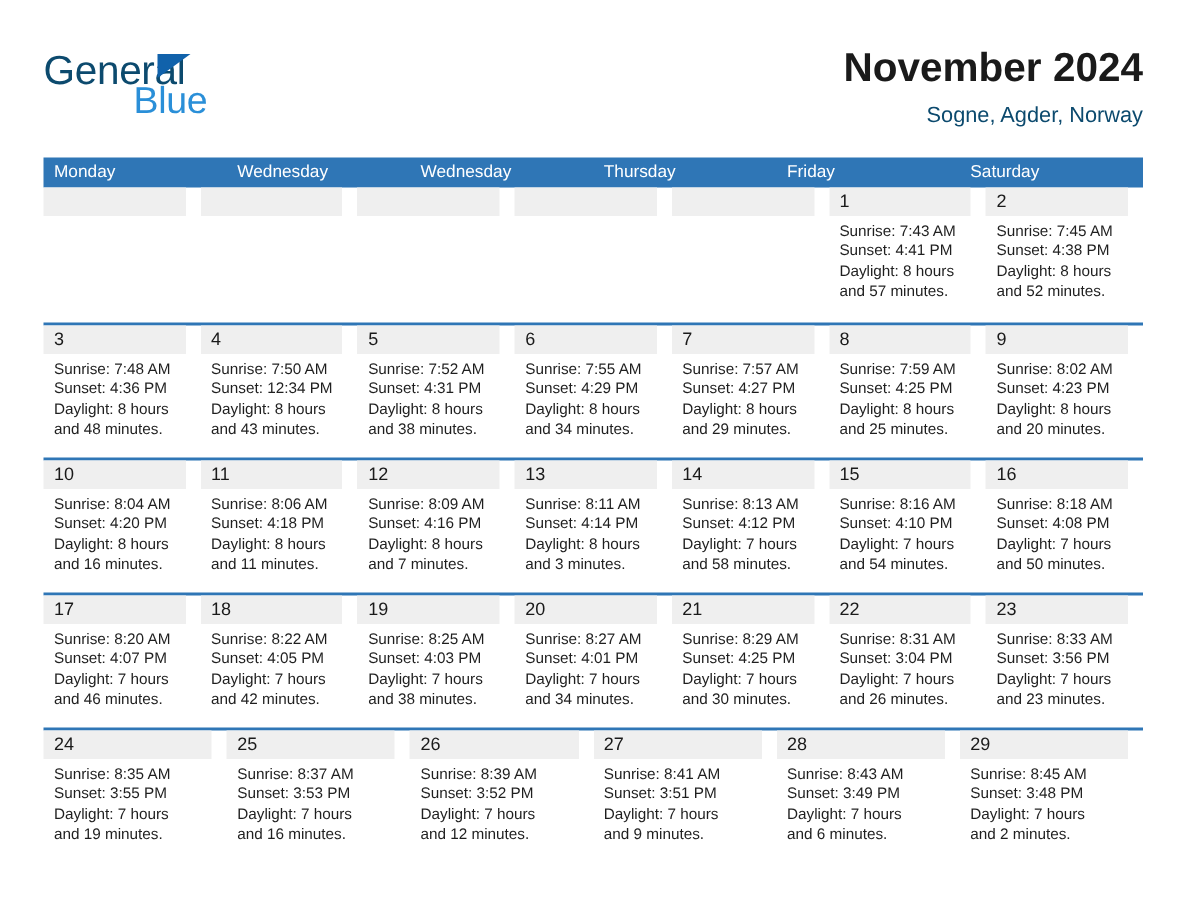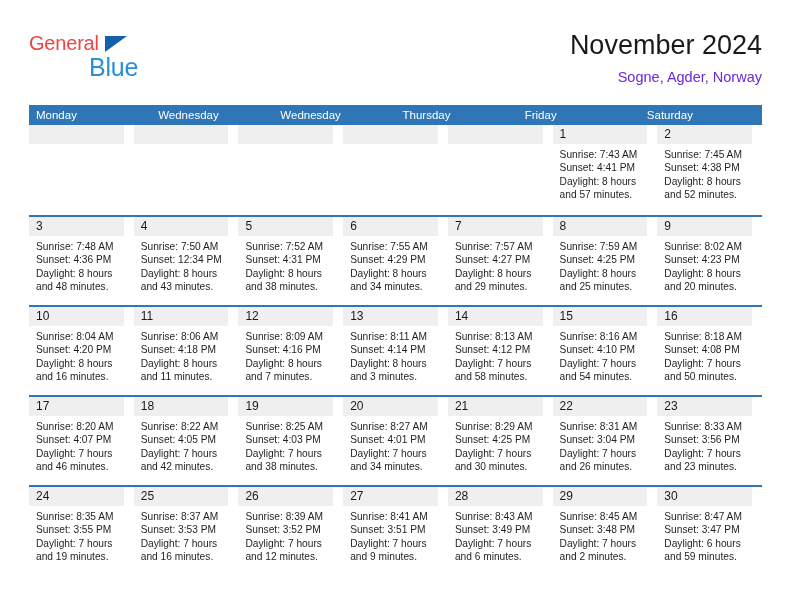--- a/index.html
+++ b/index.html
@@ -34,22 +34,22 @@
     position: absolute;
     left: 0;
     top: 4px;
     width: 150px;
     height: 52px;
   }
   .logo-general {
     position: absolute;
     left: 0;
     top: 0;
-    font-size: 20px;
-    color: #ef4444;
+    font-size: 27px;
+    color: #0c4a6e;
     letter-spacing: -0.2px;
     font-family: "Liberation Sans", sans-serif;
   }
   .logo-triangle {
     position: absolute;
     left: 76px;
     top: 4px;
     width: 0;
     height: 0;
     border-left: 22px solid #1162ab;
@@ -67,27 +67,27 @@
 
   .title-block {
     position: absolute;
     right: 0;
     top: 0;
     text-align: right;
   }
   .month-title {
     font-size: 27px;
     color: #1a1a1a;
-    font-weight: 400;
+    font-weight: 700;
     line-height: 34px;
     white-space: nowrap;
   }
   .location {
     font-size: 14.5px;
-    color: #6d28d9;
+    color: #0c4a6e;
     font-weight: 400;
     line-height: 22px;
     margin-top: 4px;
     white-space: nowrap;
   }
 
   
   .calendar {
     position: absolute;
     left: 29px;
@@ -526,28 +526,17 @@
             <div class="cell-inner">
               <div class="daynum">29</div>
               <div class="details">
                 <div>Sunrise: 8:45 AM</div>
                 <div>Sunset: 3:48 PM</div>
                 <div>Daylight: 7 hours</div>
                 <div>and 2 minutes.</div>
               </div>
             </div>
           </div>
-          <div class="cell">
-            <div class="cell-inner">
-              <div class="daynum">30</div>
-              <div class="details">
-                <div>Sunrise: 8:47 AM</div>
-                <div>Sunset: 3:47 PM</div>
-                <div>Daylight: 6 hours</div>
-                <div>and 59 minutes.</div>
-              </div>
-            </div>
-          </div>
         </div>
       </div>
   </div>
 
 </div>
 
 </body></html>

